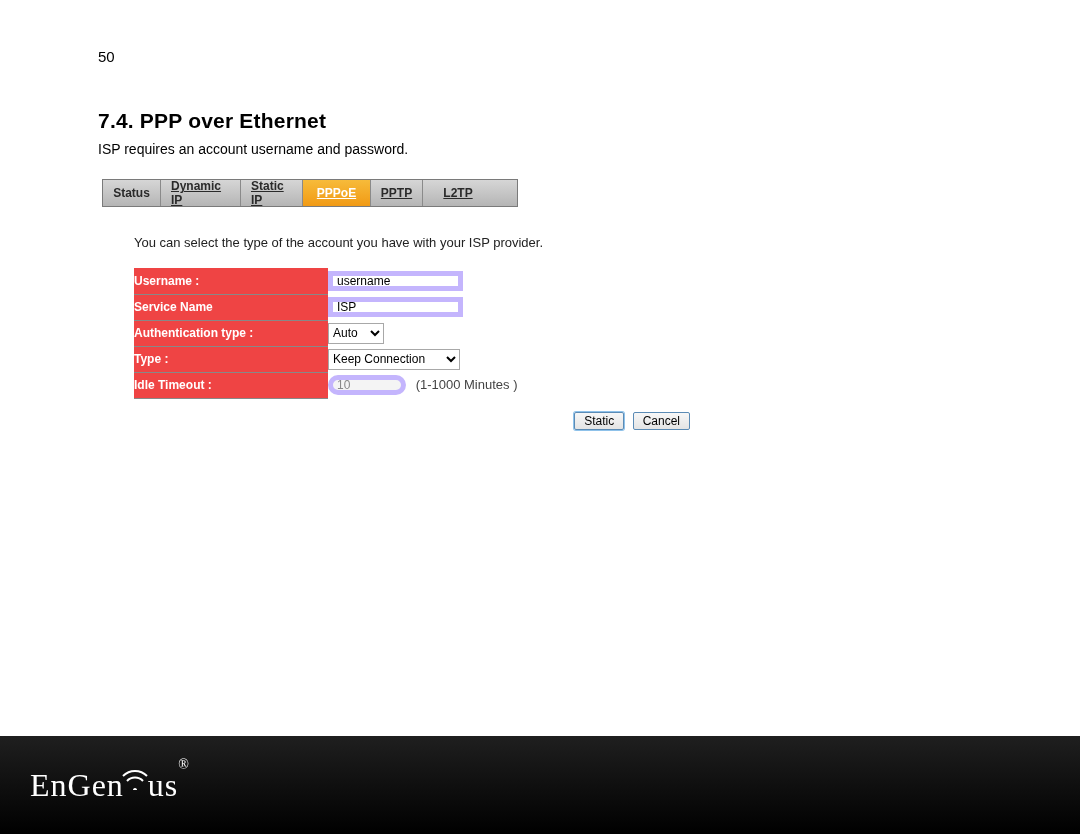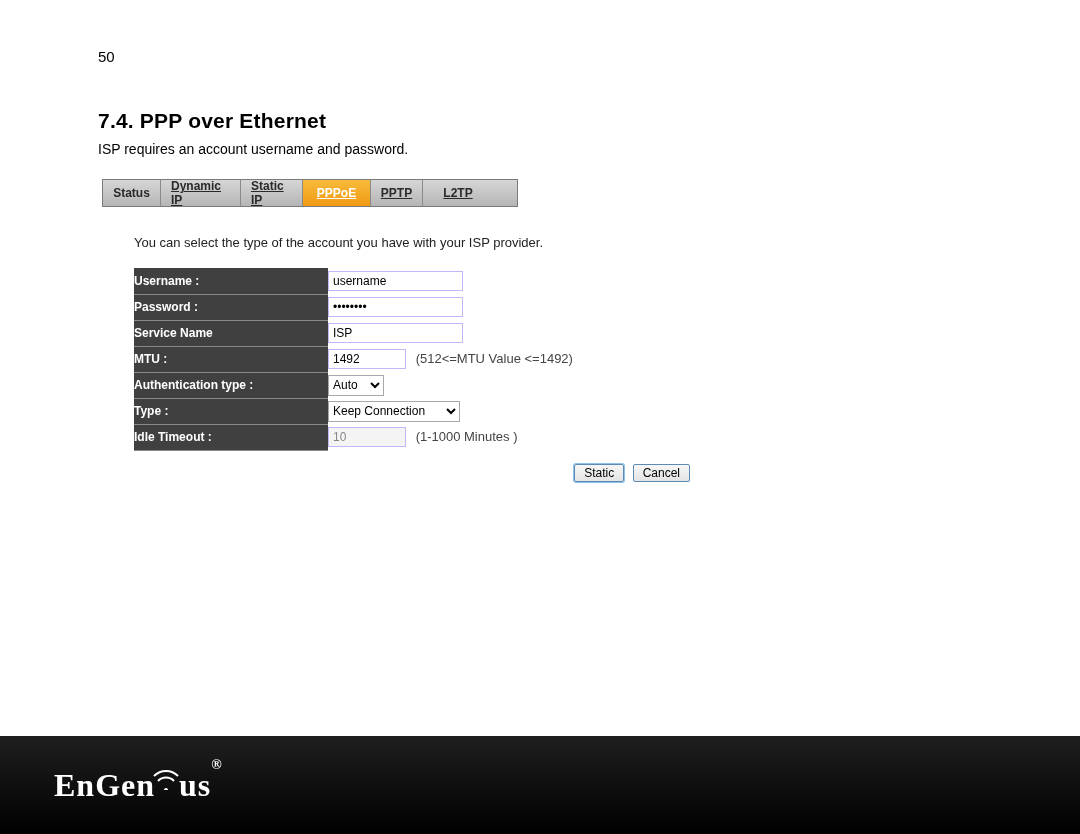--- a/index.html
+++ b/index.html
@@ -23,45 +23,45 @@
   .tab.static { width: 62px; }
   .tab.pppoe { width: 68px; }
   .tab.pptp { width: 52px; }
   .tab.l2tp { width: 70px; }
   .tab.active { background: linear-gradient(#f7bb3a,#f19a15); color: #fff; }
 
   .instr { font-size: 13px; margin: 28px 0 18px 32px; color: #222; }
 
   .form-table { border-collapse: collapse; margin-left: 32px; }
   .form-table td { padding: 0; vertical-align: middle; }
-  .lbl { width: 194px; height: 26px; background: #404040; color: #fff;
+  .lbl { width: 194px; height: 26px; background: #ef4444; color: #fff;
          font-size: 12px; font-weight: 700; padding-left: 8px;
          border-bottom: 1px solid #888; }
   .ctrl { padding-left: 6px; font-size: 13px; color: #444; height: 26px; }
   input[type=text], input[type=password] {
-    font-size: 12px; padding: 2px 4px; border: 1px solid #c4b5fd;
+    font-size: 12px; padding: 2px 4px; border: 5px solid #c4b5fd;
     background: #fff; height: 20px;
   }
-  input:disabled { background: #f4f4f4; color: #888; }
+  input:disabled { background: #f4f4f4; color: #888; border-radius: 10px; }
   .w135 { width: 135px; }
   .w78  { width: 78px; }
   select { font-size: 12px; border: 1px solid #a8a8a8; background: #fff; height: 21px; }
   .hint { font-size: 13px; color: #444; margin-left: 6px; }
 
   .btnrow { margin: 12px 0 0 32px; width: 556px; text-align: right; }
   .btn { font-size: 12px; padding: 1px 9px; border: 1px solid #5b8bb5;
          background: linear-gradient(#f7f7f7,#e4e4e4); border-radius: 2px;
          cursor: pointer; margin-left: 4px; }
   .btn.apply { box-shadow: 0 0 0 1px #8fc2ea; }
 
   .footer { position: absolute; left: 0; right: 0; bottom: 0; height: 98px;
             background: linear-gradient(#1f1f1f,#000); color: #fff; }
-  .logo { position: absolute; left: 54px; bottom: 30px;
+  .logo { position: absolute; left: 30px; bottom: 30px;
           font-family: Georgia, "Times New Roman", serif; font-size: 32px;
-          font-weight: 700; letter-spacing: 1px; }
+          font-weight: 400; letter-spacing: 1px; }
   .logo sup { font-size: 14px; vertical-align: top; position: relative; top: -4px; }
   .wifi { display: inline-block; vertical-align: 6px; margin: 0 -2px 0 -4px; }
   .wifi svg { width: 30px; height: 24px; }
 </style>
 </head>
 <body>
 <div class="page">
 
 <div class="content">
   <div class="pagenum">50</div>
@@ -82,36 +82,23 @@
 
     <table class="form-table">
       <tbody>
             <tr>
         <td class="lbl">Username :</td>
         <td class="ctrl">
           <input type="text" class="w135" value="username" style="">
         </td>
       </tr>
       <tr>
-        <td class="lbl">Password :</td>
-        <td class="ctrl">
-          <input type="password" class="w135" value="••••••••" style="">
-        </td>
-      </tr>
-      <tr>
         <td class="lbl">Service Name</td>
         <td class="ctrl">
           <input type="text" class="w135" value="ISP" style="">
-        </td>
-      </tr>
-      <tr>
-        <td class="lbl">MTU :</td>
-        <td class="ctrl">
-          <input type="text" class="w78" value="1492" style="">
-          <span class="hint">(512&lt;=MTU Value &lt;=1492)</span>
         </td>
       </tr>
       <tr>
         <td class="lbl">Authentication type :</td>
         <td class="ctrl">
           <select style="width:56px">
             <option>Auto</option>
           </select>
         </td>
       </tr>

